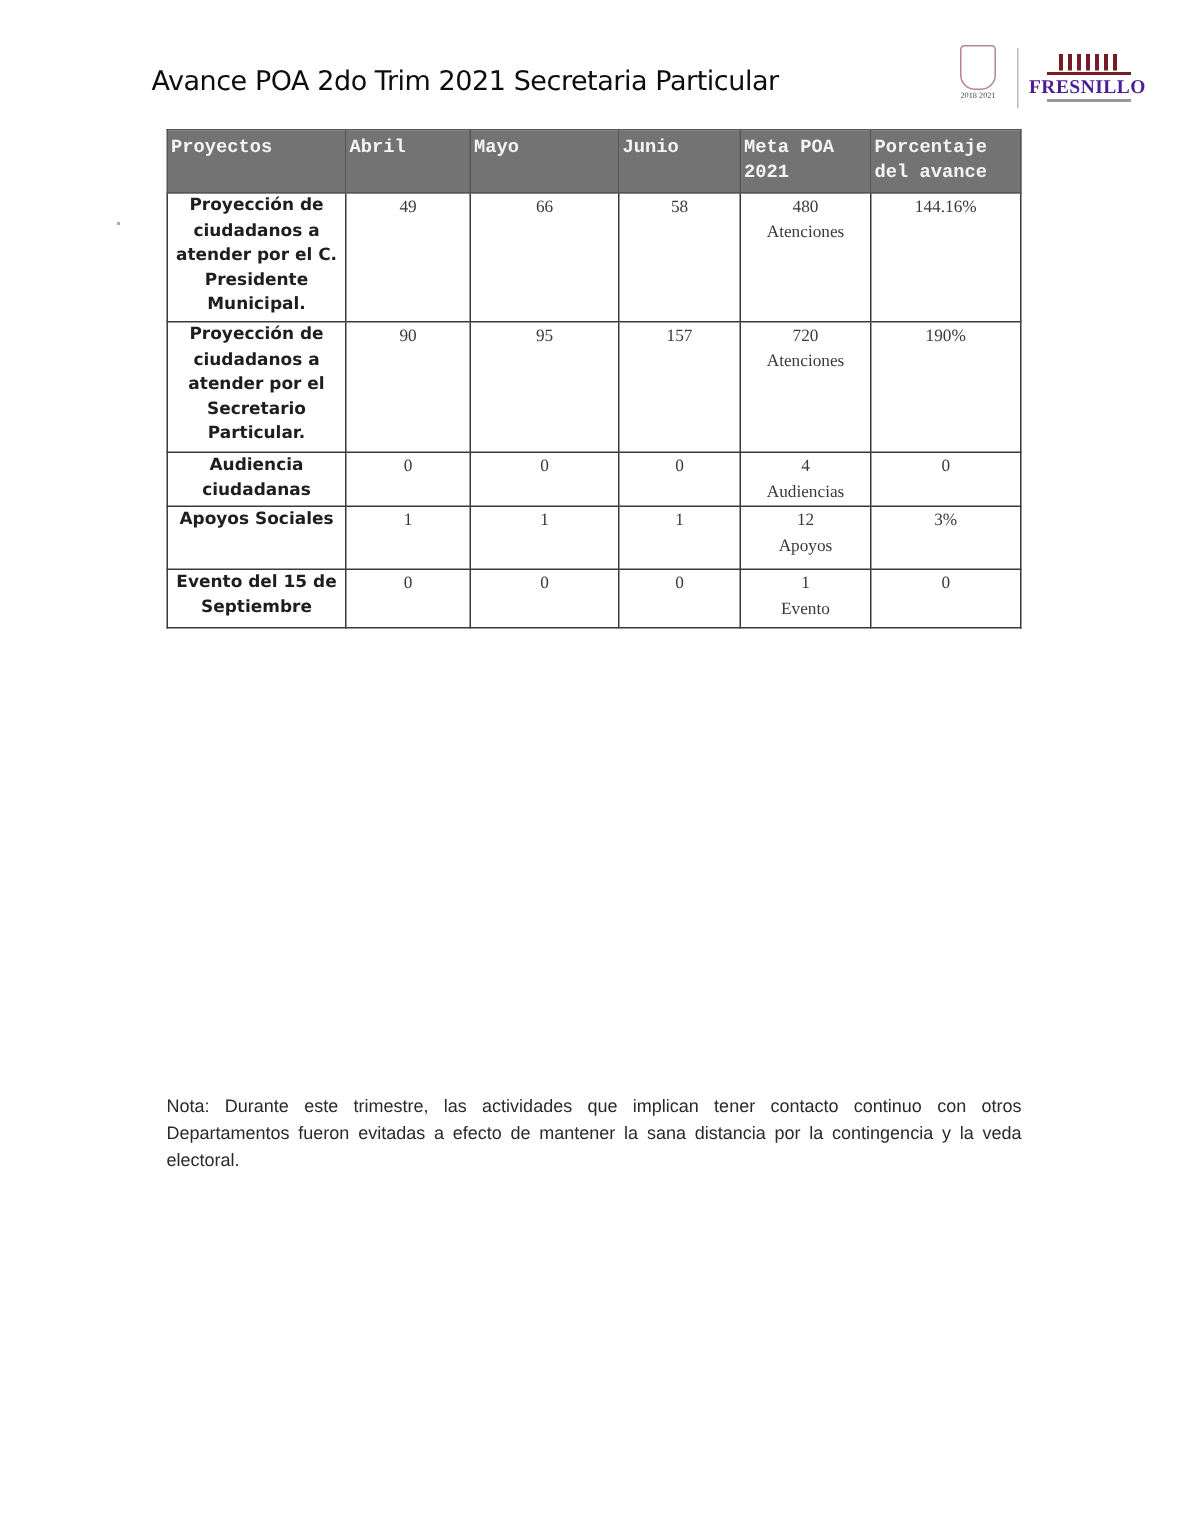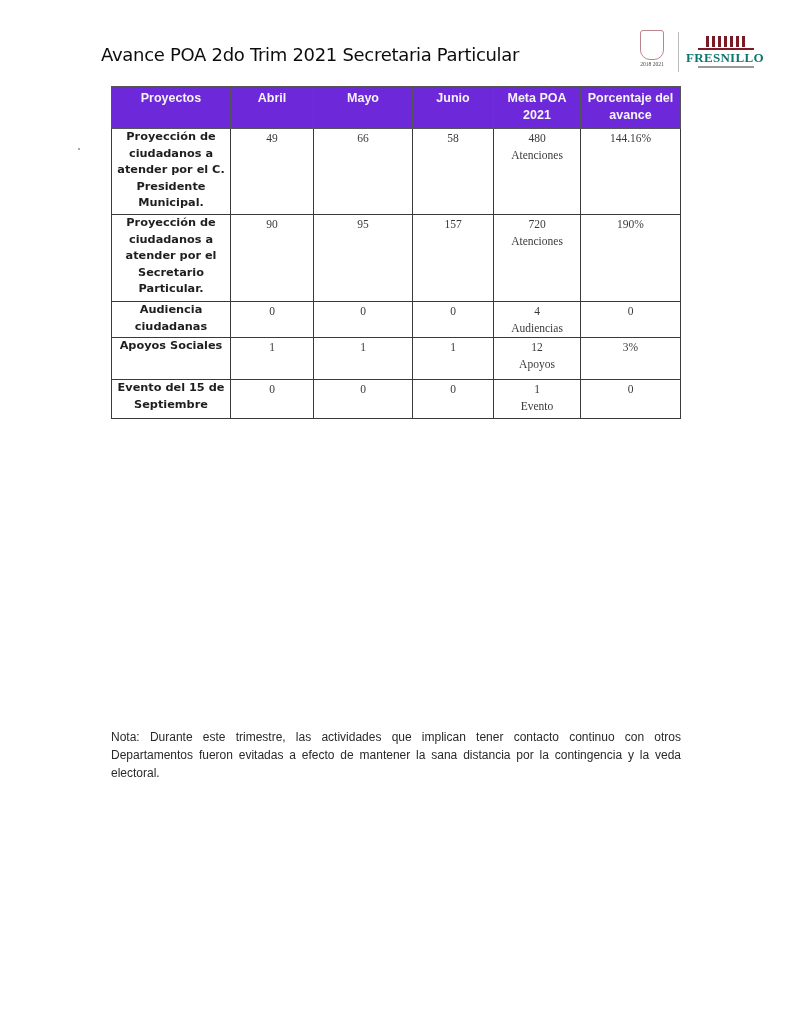--- a/index.html
+++ b/index.html
@@ -4,24 +4,24 @@
 <style>
   html, body { margin:0; padding:0; background:#ffffff; }
   body { width:791px; height:1024px; position:relative; overflow:hidden; font-family:"Liberation Sans", sans-serif; color:#1a1a1a; }
   .title { position:absolute; left:101px; top:44px; font-family:"DejaVu Sans", sans-serif; font-weight:normal; font-size:18px; letter-spacing:-0.3px; color:#0d0d0d; white-space:nowrap; }
   .logo-wrap { position:absolute; left:636px; top:28px; width:130px; height:48px; }
   .crest { position:absolute; left:4px; top:2px; width:22px; height:28px; border:1.5px solid #b8868a; border-radius:3px 3px 10px 10px; }
   .crest-year { position:absolute; left:0px; top:33px; width:32px; text-align:center; font-family:"Liberation Serif", serif; font-size:5.5px; color:#444; }
   .sep { position:absolute; left:42px; top:4px; width:1px; height:40px; background:#bbb; }
   .bldg { position:absolute; left:62px; top:6px; width:56px; height:14px; border-bottom:2px solid #7a1a24; }
   .bldg::before { content:""; position:absolute; left:8px; top:2px; width:40px; height:11px; background:repeating-linear-gradient(90deg,#7a1a24 0 3px,transparent 3px 6px); }
-  .brand { position:absolute; left:50px; top:22px; font-family:"Liberation Serif", serif; font-weight:bold; font-size:13px; color:#0f766e; letter-spacing:0.3px; }
+  .brand { position:absolute; left:50px; top:22px; font-family:"Liberation Serif", serif; font-weight:bold; font-size:13px; color:#4c1d95; letter-spacing:0.3px; }
   .brand-sub { position:absolute; left:62px; top:38px; width:56px; height:2px; background:#999; }
   table.poa { position:absolute; left:111px; top:86px; border-collapse:collapse; table-layout:fixed; width:569px; }
-  table.poa th { background:#6d28d9; color:#f4f4f4; font-family:Liberation Sans, sans-serif; font-weight:bold; font-size:12.5px; line-height:17px; text-align:center; vertical-align:top; padding:3px 2px 2px; border:1px solid #555; }
+  table.poa th { background:#737373; color:#f4f4f4; font-family:Liberation Mono, monospace; font-weight:bold; font-size:12.5px; line-height:17px; text-align:left; vertical-align:top; padding:3px 2px 2px; border:1px solid #555; }
   table.poa td { border:1.3px solid #3a3a3a; font-size:12px; line-height:16.5px; text-align:center; vertical-align:top; padding:1px 3px 0; color:#333; }
   table.poa td.proj { font-family:"DejaVu Sans", sans-serif; font-weight:bold; font-size:11.3px; color:#1e1e1e; padding-top:0px;margin-top:39px; }
   table.poa td.val { font-family:Liberation Serif, serif; font-weight:normal; font-size:11.5px; color:#3a3a3a; }
   .note { position:absolute; left:111px; top:728px; width:570px; font-family:"Liberation Sans", sans-serif; font-size:12px; line-height:18px; color:#2a2a2a; text-align:justify; }
   .speck { position:absolute; left:78px; top:148px; width:2px; height:2px; background:#aaa; }
 </style>
 </head>
 <body>
 
 <div class="title">Avance POA 2do Trim 2021 Secretaria Particular</div>

